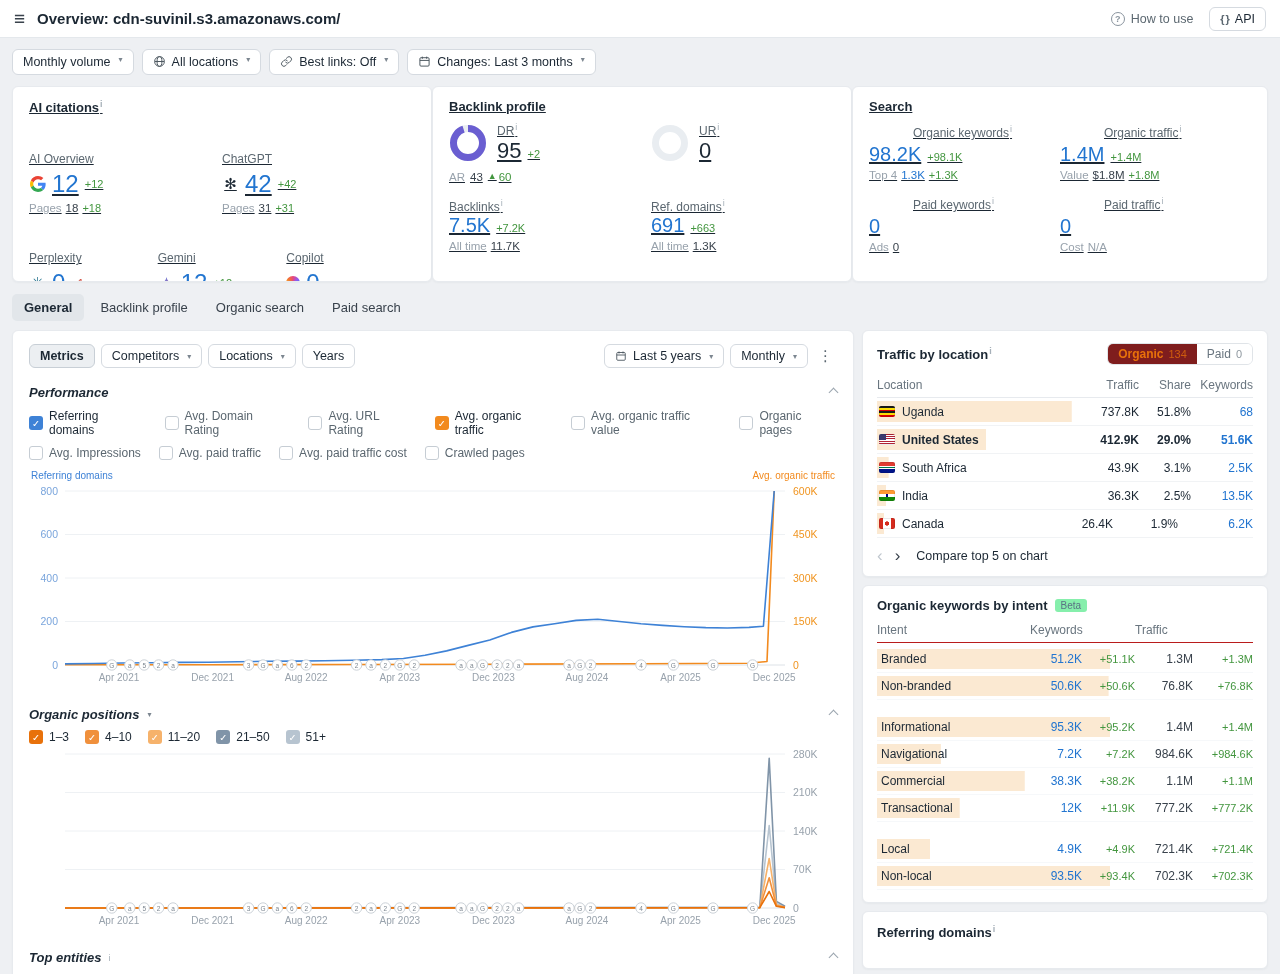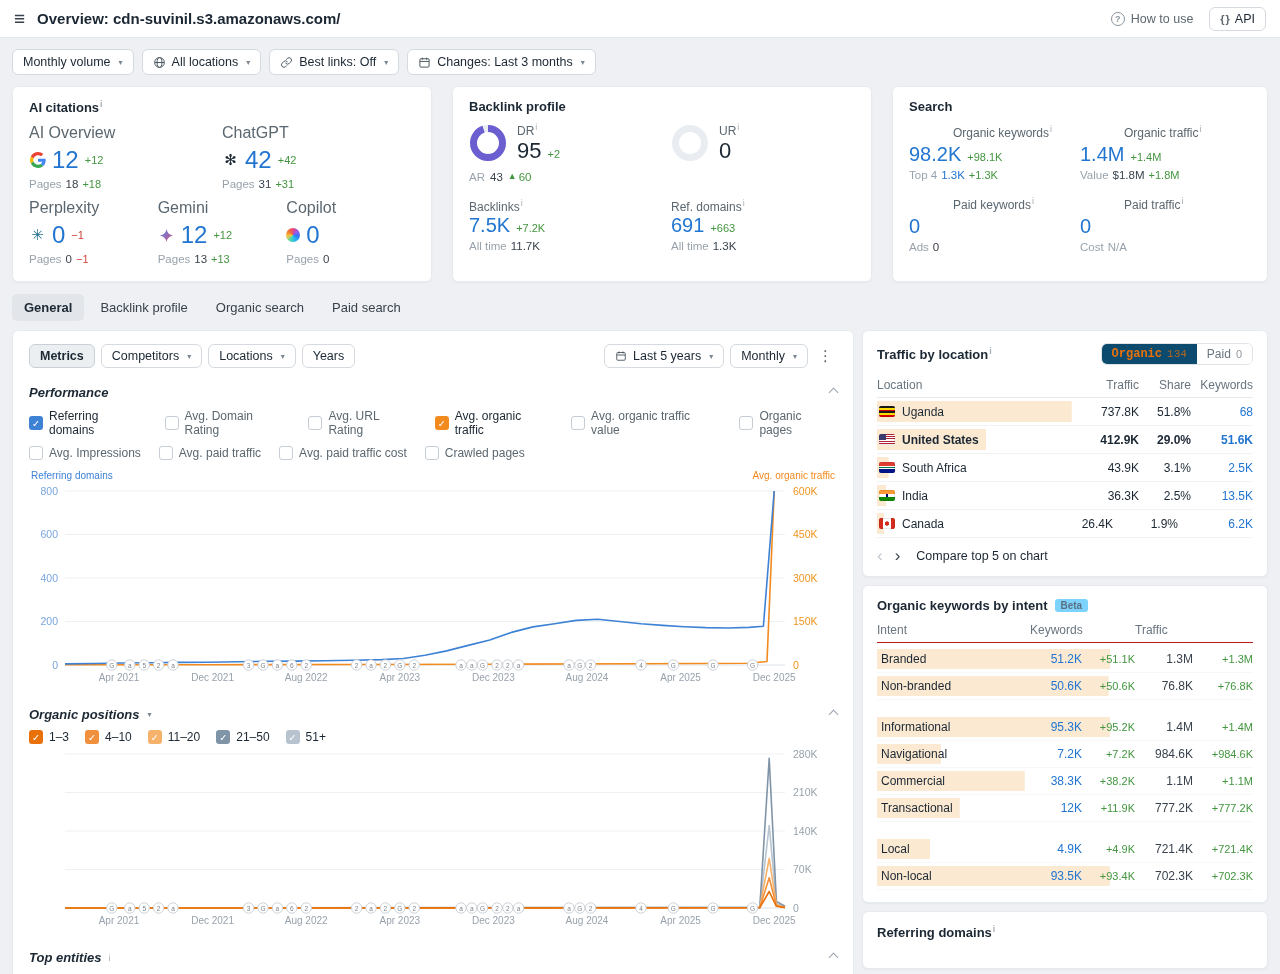--- a/index.html
+++ b/index.html
@@ -22,38 +22,38 @@
   .qicon { width:14px; height:14px; border:1.3px solid #8a949e; border-radius:50%;
     font-size:9px; display:inline-flex; align-items:center; justify-content:center;
     color:#8a949e; font-weight:700; }
   .api-btn { display:flex; align-items:center; gap:5px; border:1px solid #d5dae0;
     background:#fff; border-radius:6px; padding:4px 10px; font-size:12.5px; color:#1b2733;
     font-family:inherit; }
   .braces { color:#5b6770; font-weight:700; font-size:11px; }
 
   
   .filterbar { display:flex; gap:8px; padding:11px 12px; }
-  .fbtn { display:flex; align-items:center; gap:6px; background:#fff; border:1px solid #d5dae0;
+  .fbtn { display:flex; align-items:flex-start; gap:6px; background:#fff; border:1px solid #d5dae0;
     border-radius:6px; padding:5px 10px; font-size:12.5px; color:#1b2733; font-family:inherit; }
   .caret { font-size:8px; color:#7c8690; margin-left:2px; }
 
   
   .card { background:#fff; border:1px solid #e7eaee; border-radius:6px;
     box-shadow:0 1px 2px rgba(27,39,51,.04); }
-  .cards-row { display:flex; gap:20px; padding:0 12px; }
+  .cards-row { display:flex; gap:0; padding:0 12px;text-decoration:underline; }
   .cards-row .card { height:196px; padding:12px 16px; overflow:hidden; }
   .ai-card { width:420px; } .bl-card { width:420px; } .search-card { flex:1; }
   .card-title { margin:0 0 8px; font-size:13px; font-weight:700; }
   sup.i { color:#a6b0b9; font-size:9px; margin-left:1px; }
 
   
   .ai-row { display:flex; margin-top:9px; }
   .ai-row1 .ai-item { width:198px; }
   .ai-row2 .ai-item { width:134px; }
-  .ai-name { color:#5b6770; font-size:16px; margin-bottom:4px; }
+  .ai-name { color:#5b6770; font-size:12px; margin-bottom:4px;margin-top:28px; }
   .ai-line { display:flex; align-items:center; gap:6px; }
   .ai-num { font-size:24px; color:#2275d0; }
   .chg { font-size:11px; color:#43963f; }
   .chg.down { color:#cf4436; }
   .ai-pages { margin-top:4px; font-size:11.5px; color:#98a2ac; display:flex; gap:4px; }
   .ai-pages b { color:#39424c; font-weight:400; }
   .ic { width:17px; height:17px; display:inline-flex; align-items:center; justify-content:center; }
   .ic-chatgpt { color:#1b2733; font-size:15px; }
   .ic-perplexity { color:#1f6f8b; font-size:15px; }
   .ic-copilot { background:conic-gradient(#e8467c,#915af0,#2f7cf6,#27b4f2,#43d7b2,#f5c945,#f2772d,#e8467c);
@@ -113,21 +113,21 @@
   svg.chart { display:block; }
   .legend { display:flex; gap:16px; margin-top:8px; }
 
   
   .traffic-card { padding:12px 14px; }
   .tc-head { display:flex; align-items:center; justify-content:space-between; margin-bottom:8px; }
   .tc-head h4, .ic-head h4, .rd-card h4 { margin:0; font-size:13px; font-weight:700; }
   .seg { display:flex; border:1px solid #e0e4e8; border-radius:6px; overflow:hidden; }
   .seg button { border:none; background:#fff; padding:3px 10px; font-size:12px; color:#69757f;
     display:flex; gap:5px; align-items:center; font-family:inherit; }
-  .seg button.seg-on { background:#0c4a6e; color:#e8710a; font-weight:600;font-family:Liberation Mono, monospace; }
+  .seg button.seg-on { background:#7f1d1d; color:#e8710a; font-weight:600; }
   .seg-cnt { font-size:11px; opacity:.75; font-weight:400; }
 
   .loc-head { display:grid; grid-template-columns:1fr 66px 52px 62px; font-size:12px; color:#69757f;
     padding:5px 0; border-bottom:1px solid #e7eaee; }
   .loc-row { display:grid; grid-template-columns:1fr 66px 52px 62px; align-items:center; height:28px;
     border-bottom:1px solid #f1f3f5; font-size:12px; background-repeat:no-repeat; background-position:0 center; }
   .r { text-align:right; }
   .loc-name { display:flex; align-items:center; gap:7px; padding-left:2px; }
   .flag { width:16px; height:11px; border-radius:2px; box-shadow:inset 0 0 0 1px rgba(0,0,0,.08); flex:none; }
   .flag-ug { background:linear-gradient(180deg,#1a1a1a 0 16.6%,#fcdc04 16.6% 33.3%,#d90000 33.3% 50%,#1a1a1a 50% 66.6%,#fcdc04 66.6% 83.3%,#d90000 83.3% 100%); }
@@ -140,21 +140,21 @@
              linear-gradient(90deg,#d52b1e 0 25%,#fff 25% 75%,#d52b1e 75% 100%); }
   .kw-link { color:#2275d0; }
   .tc-foot { display:flex; align-items:center; gap:12px; padding-top:9px; font-size:12.5px; }
   .pg { color:#c0c7ce; font-size:17px; line-height:1; }
   .pg.next { color:#39424c; }
   .cmp { margin-left:4px; color:#1b2733; }
 
   
   .intent-card { padding:12px 14px; }
   .ic-head { display:flex; align-items:center; gap:7px; margin-bottom:4px; }
-  .beta { background:#7dd3fc; color:#5a7184; font-size:10px; padding:1px 6px; border-radius:3px;font-weight:bold; }
+  .beta { background:#86efac; color:#5a7184; font-size:10px; padding:1px 6px; border-radius:3px; }
   .int-head { display:grid; grid-template-columns:1fr 105px 118px; font-size:12px; color:#69757f;
     padding:6px 0 5px; border-bottom:1px solid #b91c1c; margin-bottom:3px; }
   .int-row { display:grid; grid-template-columns:1fr 52px 53px 58px 60px; align-items:center; height:27px;
     font-size:12px; background-repeat:no-repeat; background-position:0 center;
     border-bottom:1px solid #f6f8fa; }
   .int-row .name { padding-left:4px; color:#1b2733; }
   .int-row .kw { color:#2275d0; text-align:right; }
   .int-row .kwc { color:#43963f; font-size:11px; text-align:right; }
   .int-row .tr { text-align:right; color:#39424c; }
   .int-row .trc { color:#43963f; font-size:11px; text-align:right; }

